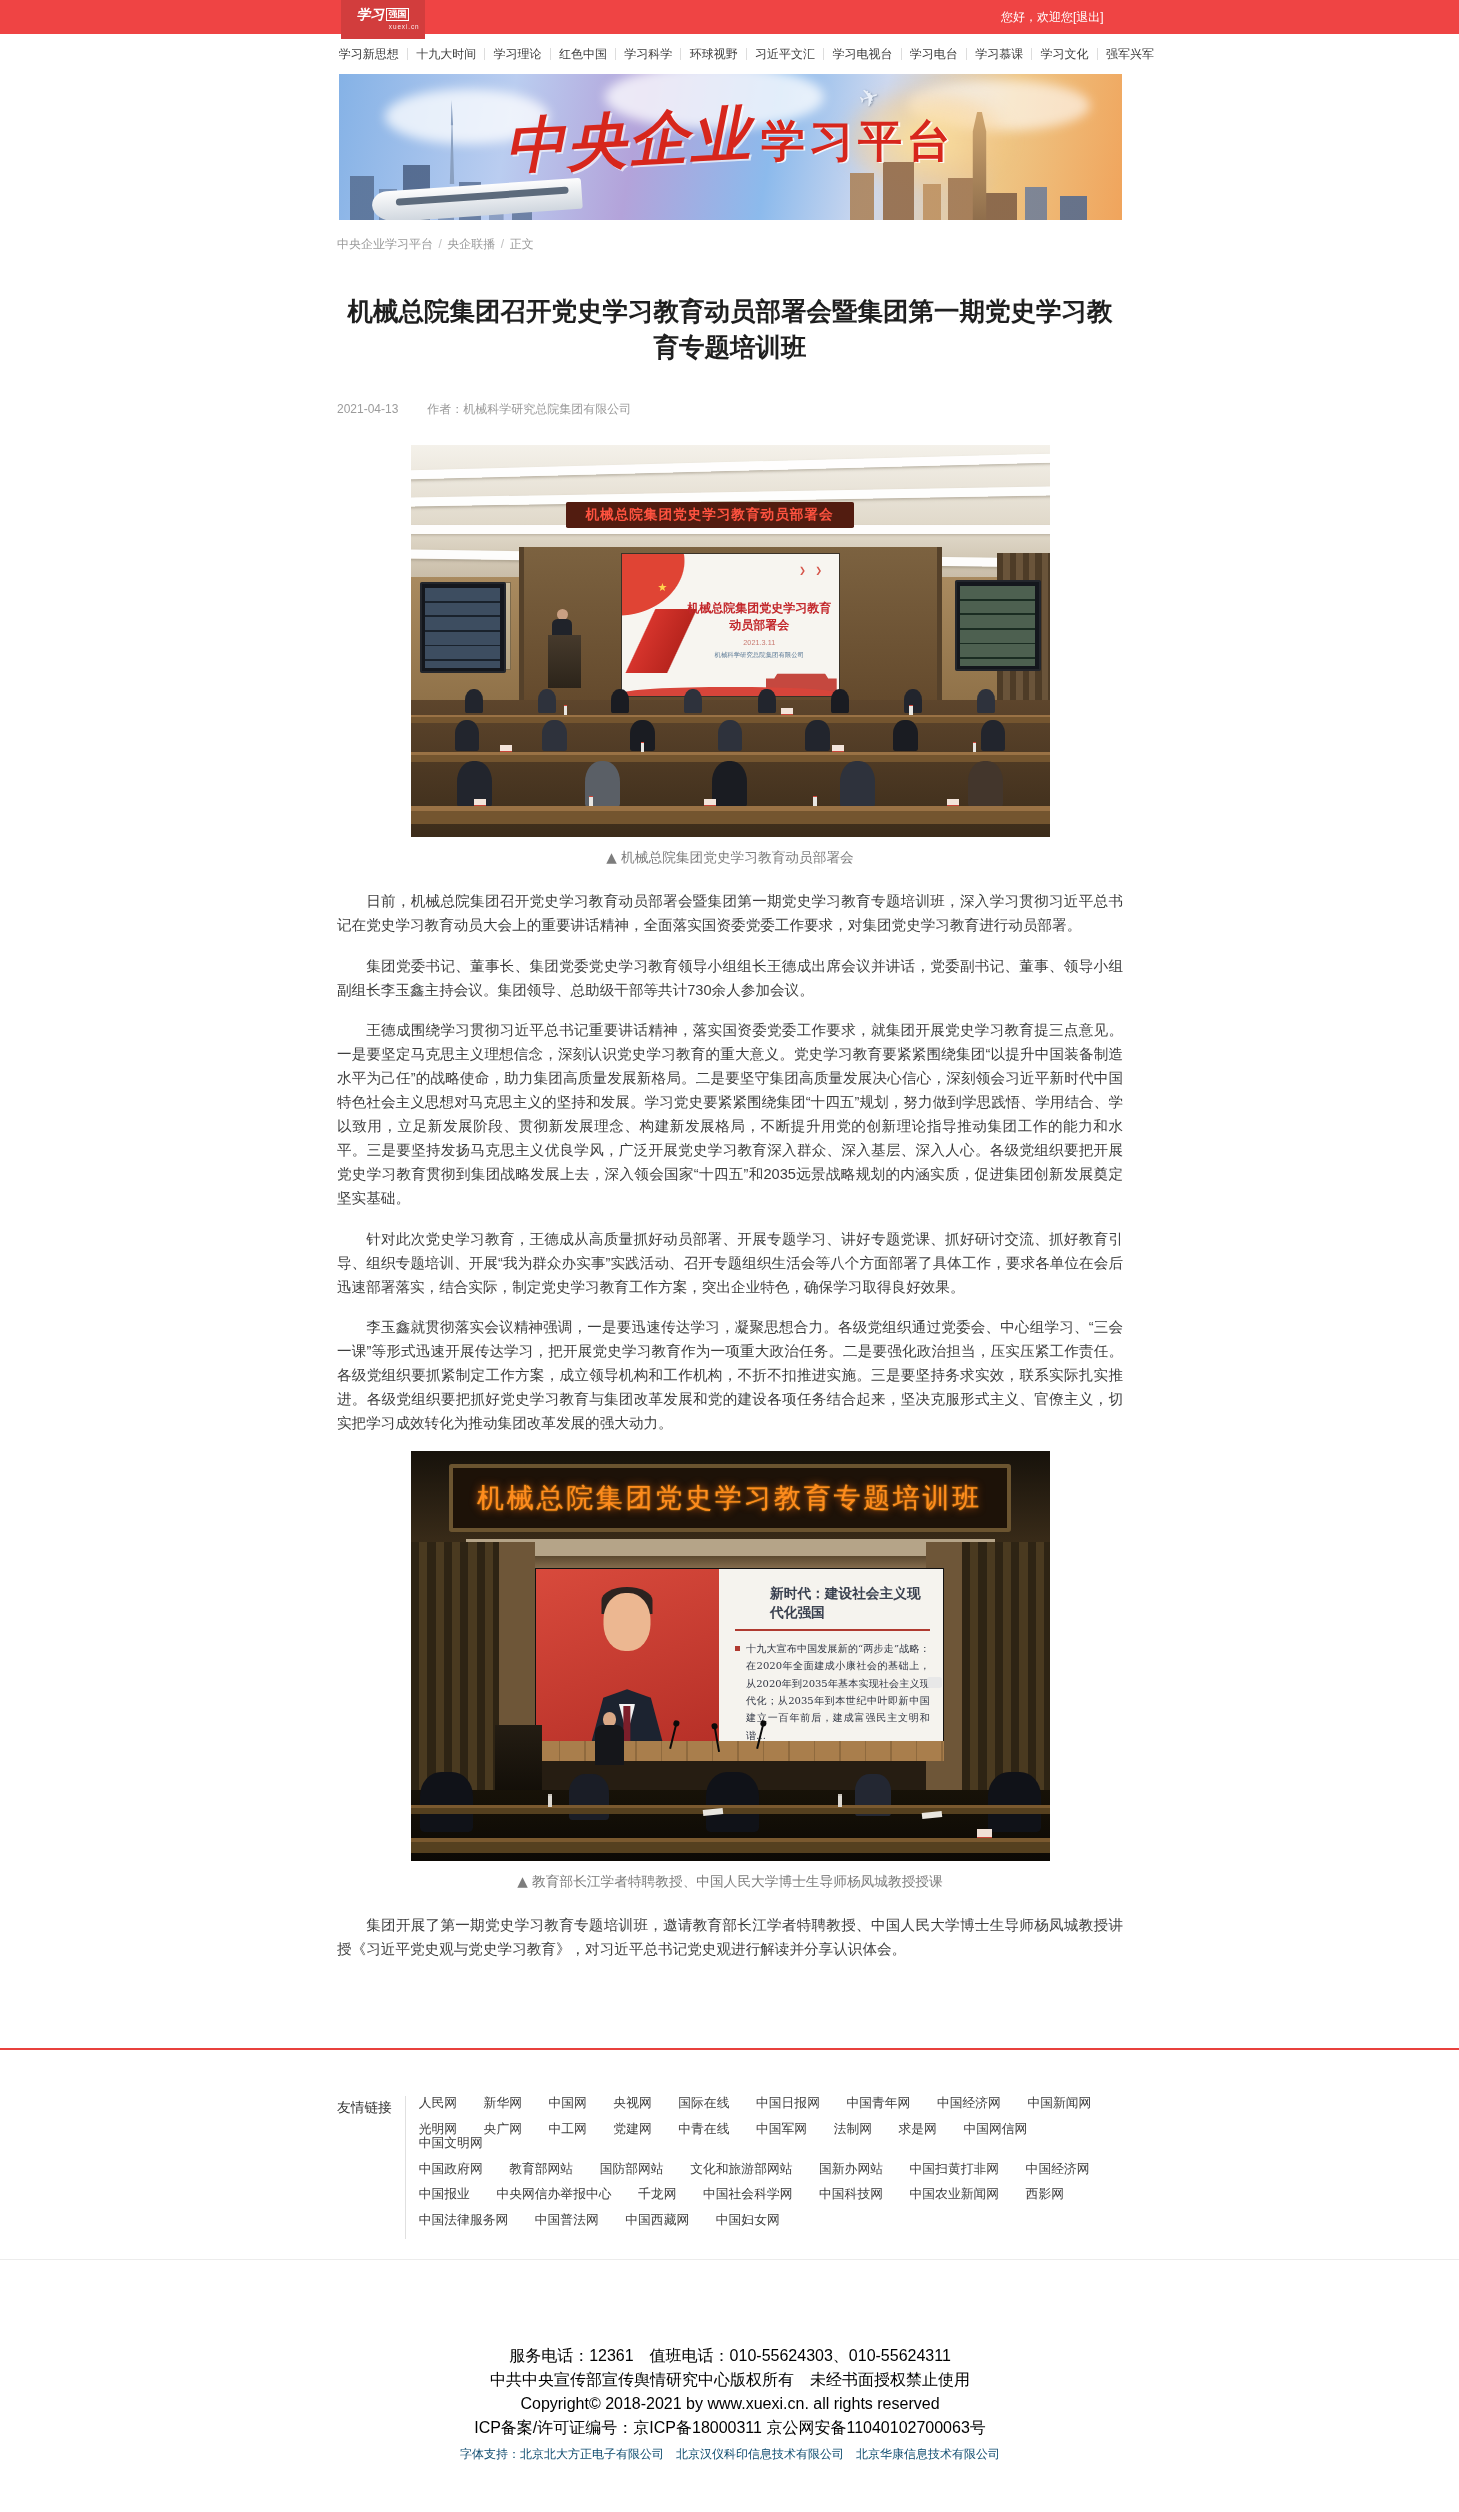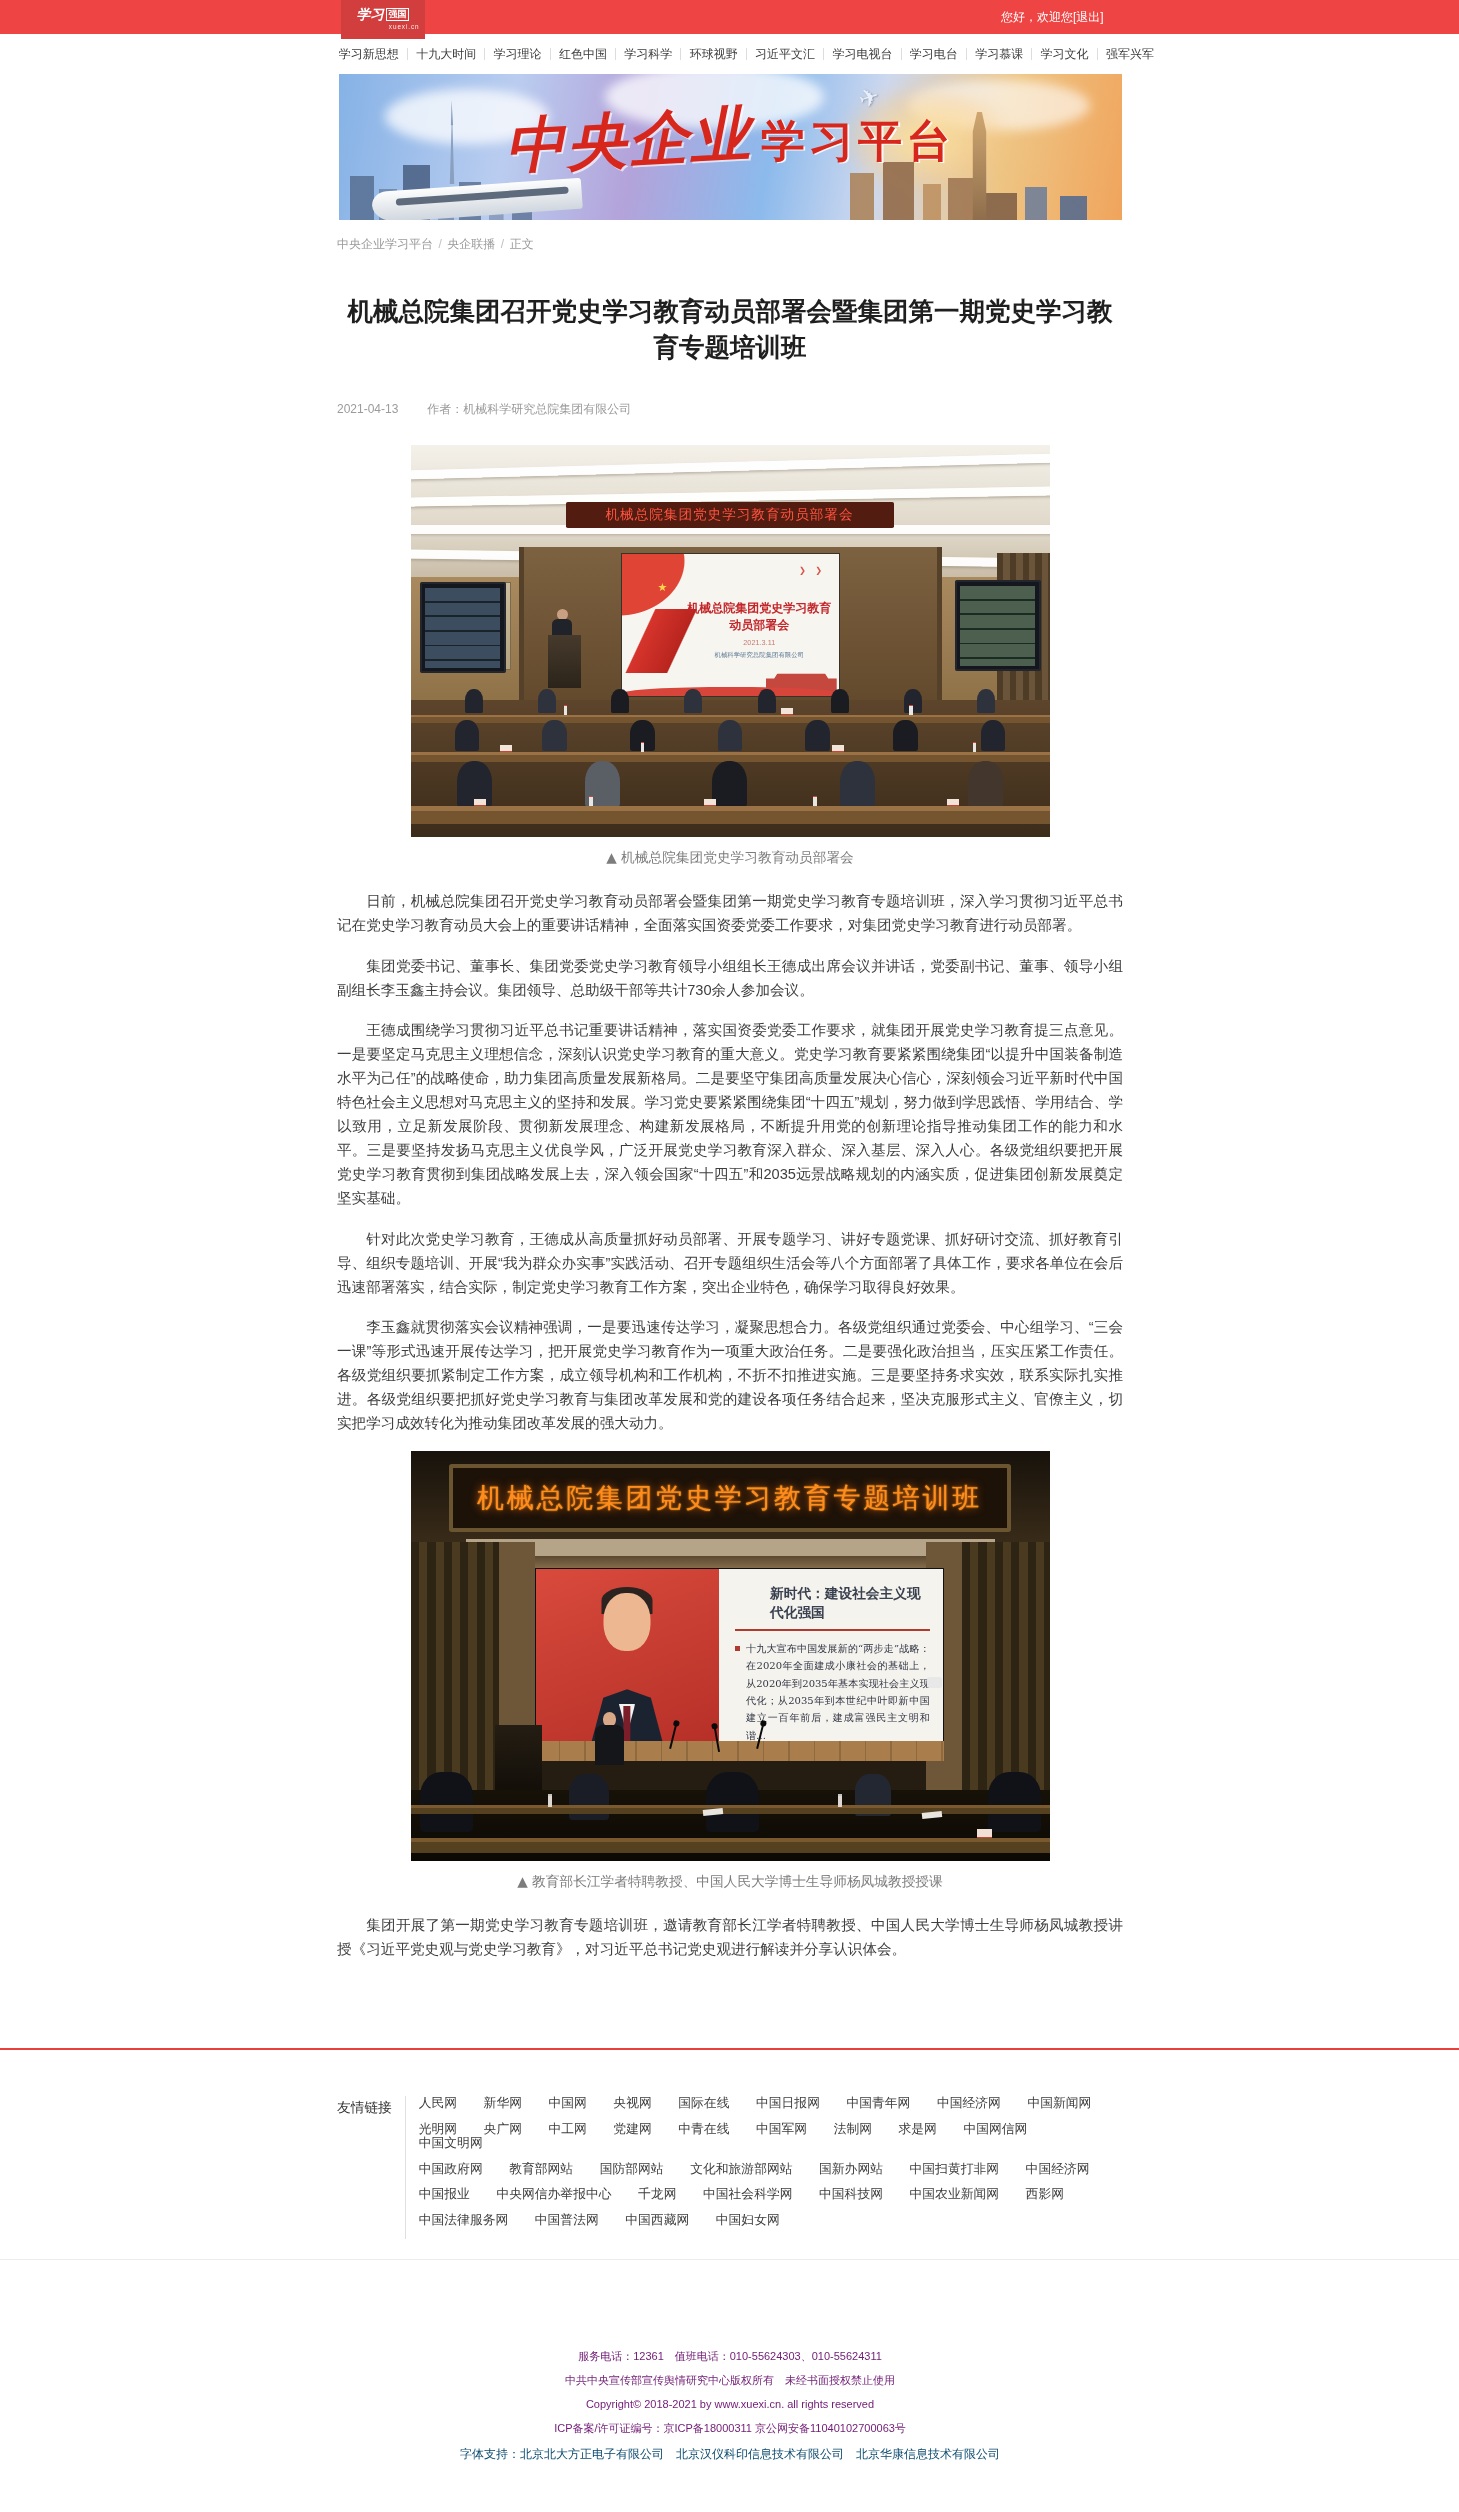--- a/index.html
+++ b/index.html
@@ -71,22 +71,22 @@
 
   
   .photo1{width:639px;height:392px;position:relative;overflow:hidden;background:#6b5138}
   .p1-ceiling{position:absolute;left:0;top:0;right:0;height:132px;
     background:linear-gradient(#f4f1ea,#ddd5c5 70%,#c9bda8);overflow:hidden}
   .p1-beam{position:absolute;height:9px;left:-36px;right:-36px;background:rgba(255,255,255,.95);
     box-shadow:0 1.8px 2.7px rgba(120,110,90,.4)}
   .p1-wall{position:absolute;left:0;top:132px;right:0;height:128px;background:linear-gradient(#a98a5f,#8f7148)}
   .p1-stage{position:absolute;left:108px;top:102px;width:423px;height:162px;background:linear-gradient(#7c6240,#63492c);
     border-left:5.5px solid #55412a;border-right:5.5px solid #55412a}
-  .p1-banner{position:absolute;left:155px;top:57px;width:328px;height:25.5px;background:#521c10;border-radius:1.8px;
-    color:#ff5340;font-size:13.7px;font-weight:normal;text-align:center;line-height:25.5px;letter-spacing:0.9px;white-space:nowrap}
+  .p1-banner{position:absolute;left:155px;top:57px;width:288px;height:25.5px;background:#521c10;border-radius:1.8px;
+    color:#ff5340;font-size:13.7px;font-weight:bold;text-align:center;line-height:25.5px;letter-spacing:0.9px;white-space:nowrap}
   .p1-screen{position:absolute;left:210px;top:108px;width:219px;height:144px;background:#f7f5f0;border:1.8px solid #3a3228;overflow:hidden}
   .p1-flag{position:absolute;left:-16.4px;top:-11px;width:100px;height:82px;background:
      radial-gradient(ellipse at 20% 20%,#e04434 0 55%,transparent 56%);transform:rotate(-8deg)}
   .p1-ribbon{position:absolute;left:-9px;top:55px;width:109px;height:64px;
      background:linear-gradient(115deg,transparent 30%,#d6342c 31%,#b8251e 60%,transparent 61%)}
   .p1-star{position:absolute;color:#ffd34d;font-size:11px;left:36px;top:27px}
   .p1-doves{position:absolute;right:12.8px;top:11px;color:#d6554a;font-size:8.2px;letter-spacing:3.6px}
   .p1-slide-t{position:absolute;left:64px;right:5.5px;top:46px;text-align:center;color:#c3272b;font-weight:bold;font-size:12px;line-height:16.4px}
   .p1-slide-d{position:absolute;left:64px;right:5.5px;top:84px;text-align:center;color:#c97b72;font-size:7.3px}
   .p1-slide-org{position:absolute;left:64px;right:5.5px;top:97px;text-align:center;color:#5c7a96;font-size:6.4px}
@@ -168,21 +168,21 @@
   
   .divider-red{margin-top:87px;height:1.8px;background:#e8413d}
   .links-section{width:786px;margin:46px auto 0;display:flex}
   .links-label{font-size:13.7px;color:#333;width:57px;flex:none;padding-top:2.7px}
   .links-vr{width:0.9px;background:#e0e0e0;margin:0 12.8px 0 11px;flex:none}
   .links-grid{flex:1}
   .links-row{margin-bottom:12px;line-height:12.8px}
   .links-row a{font-size:12.8px;color:#3d3d3d;margin-right:26.5px;white-space:nowrap}
   .divider-gray{margin-top:20px;height:0.9px;background:#ececec}
   .footer{margin-top:84px;text-align:center}
-  .footer-line{font-size:11px;color:#701a75;line-height:24px}
+  .footer-line{font-size:16px;color:#000000;line-height:24px}
   .footer-line.dim{font-size:12px;color:#0c4a6e;margin-top:1.8px}
 </style>
 </head>
 <body>
 
 <div class="topbar">
   <a class="logo-box">
     <span class="logo-main"><span>学习</span><span class="logo-strong">强国</span></span>
     <span class="logo-sub">xuexi.cn</span>
   </a>

